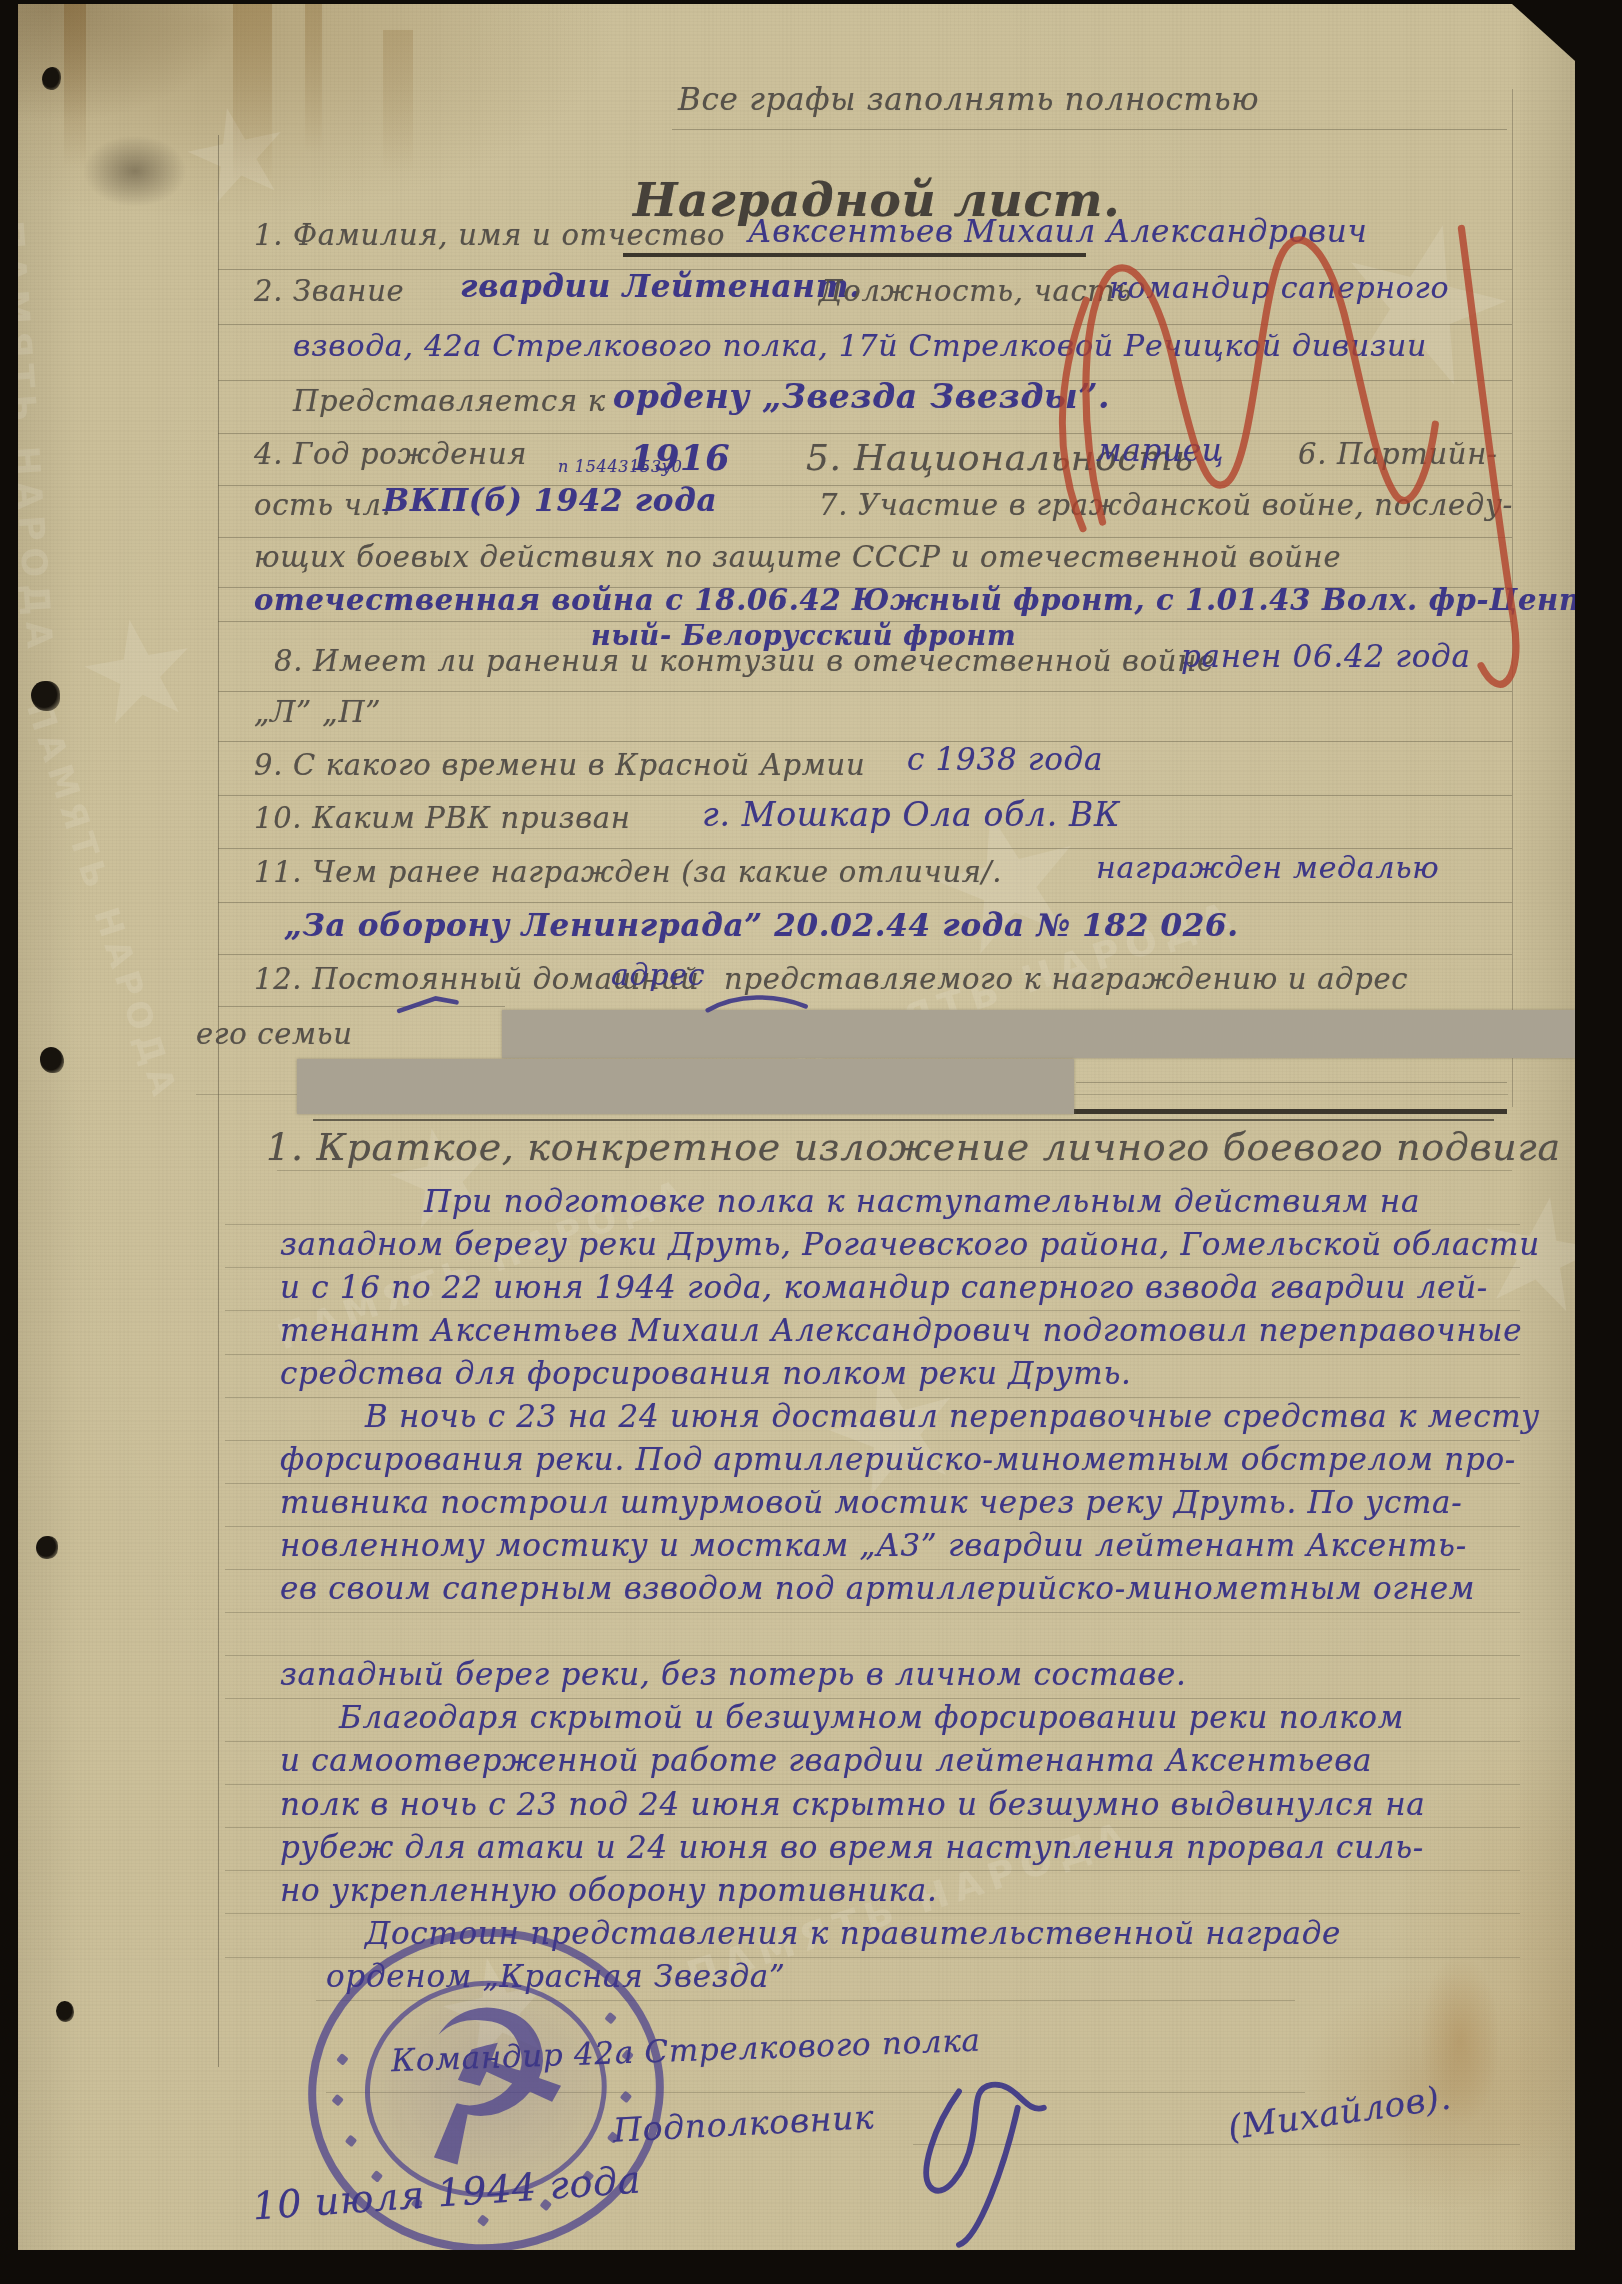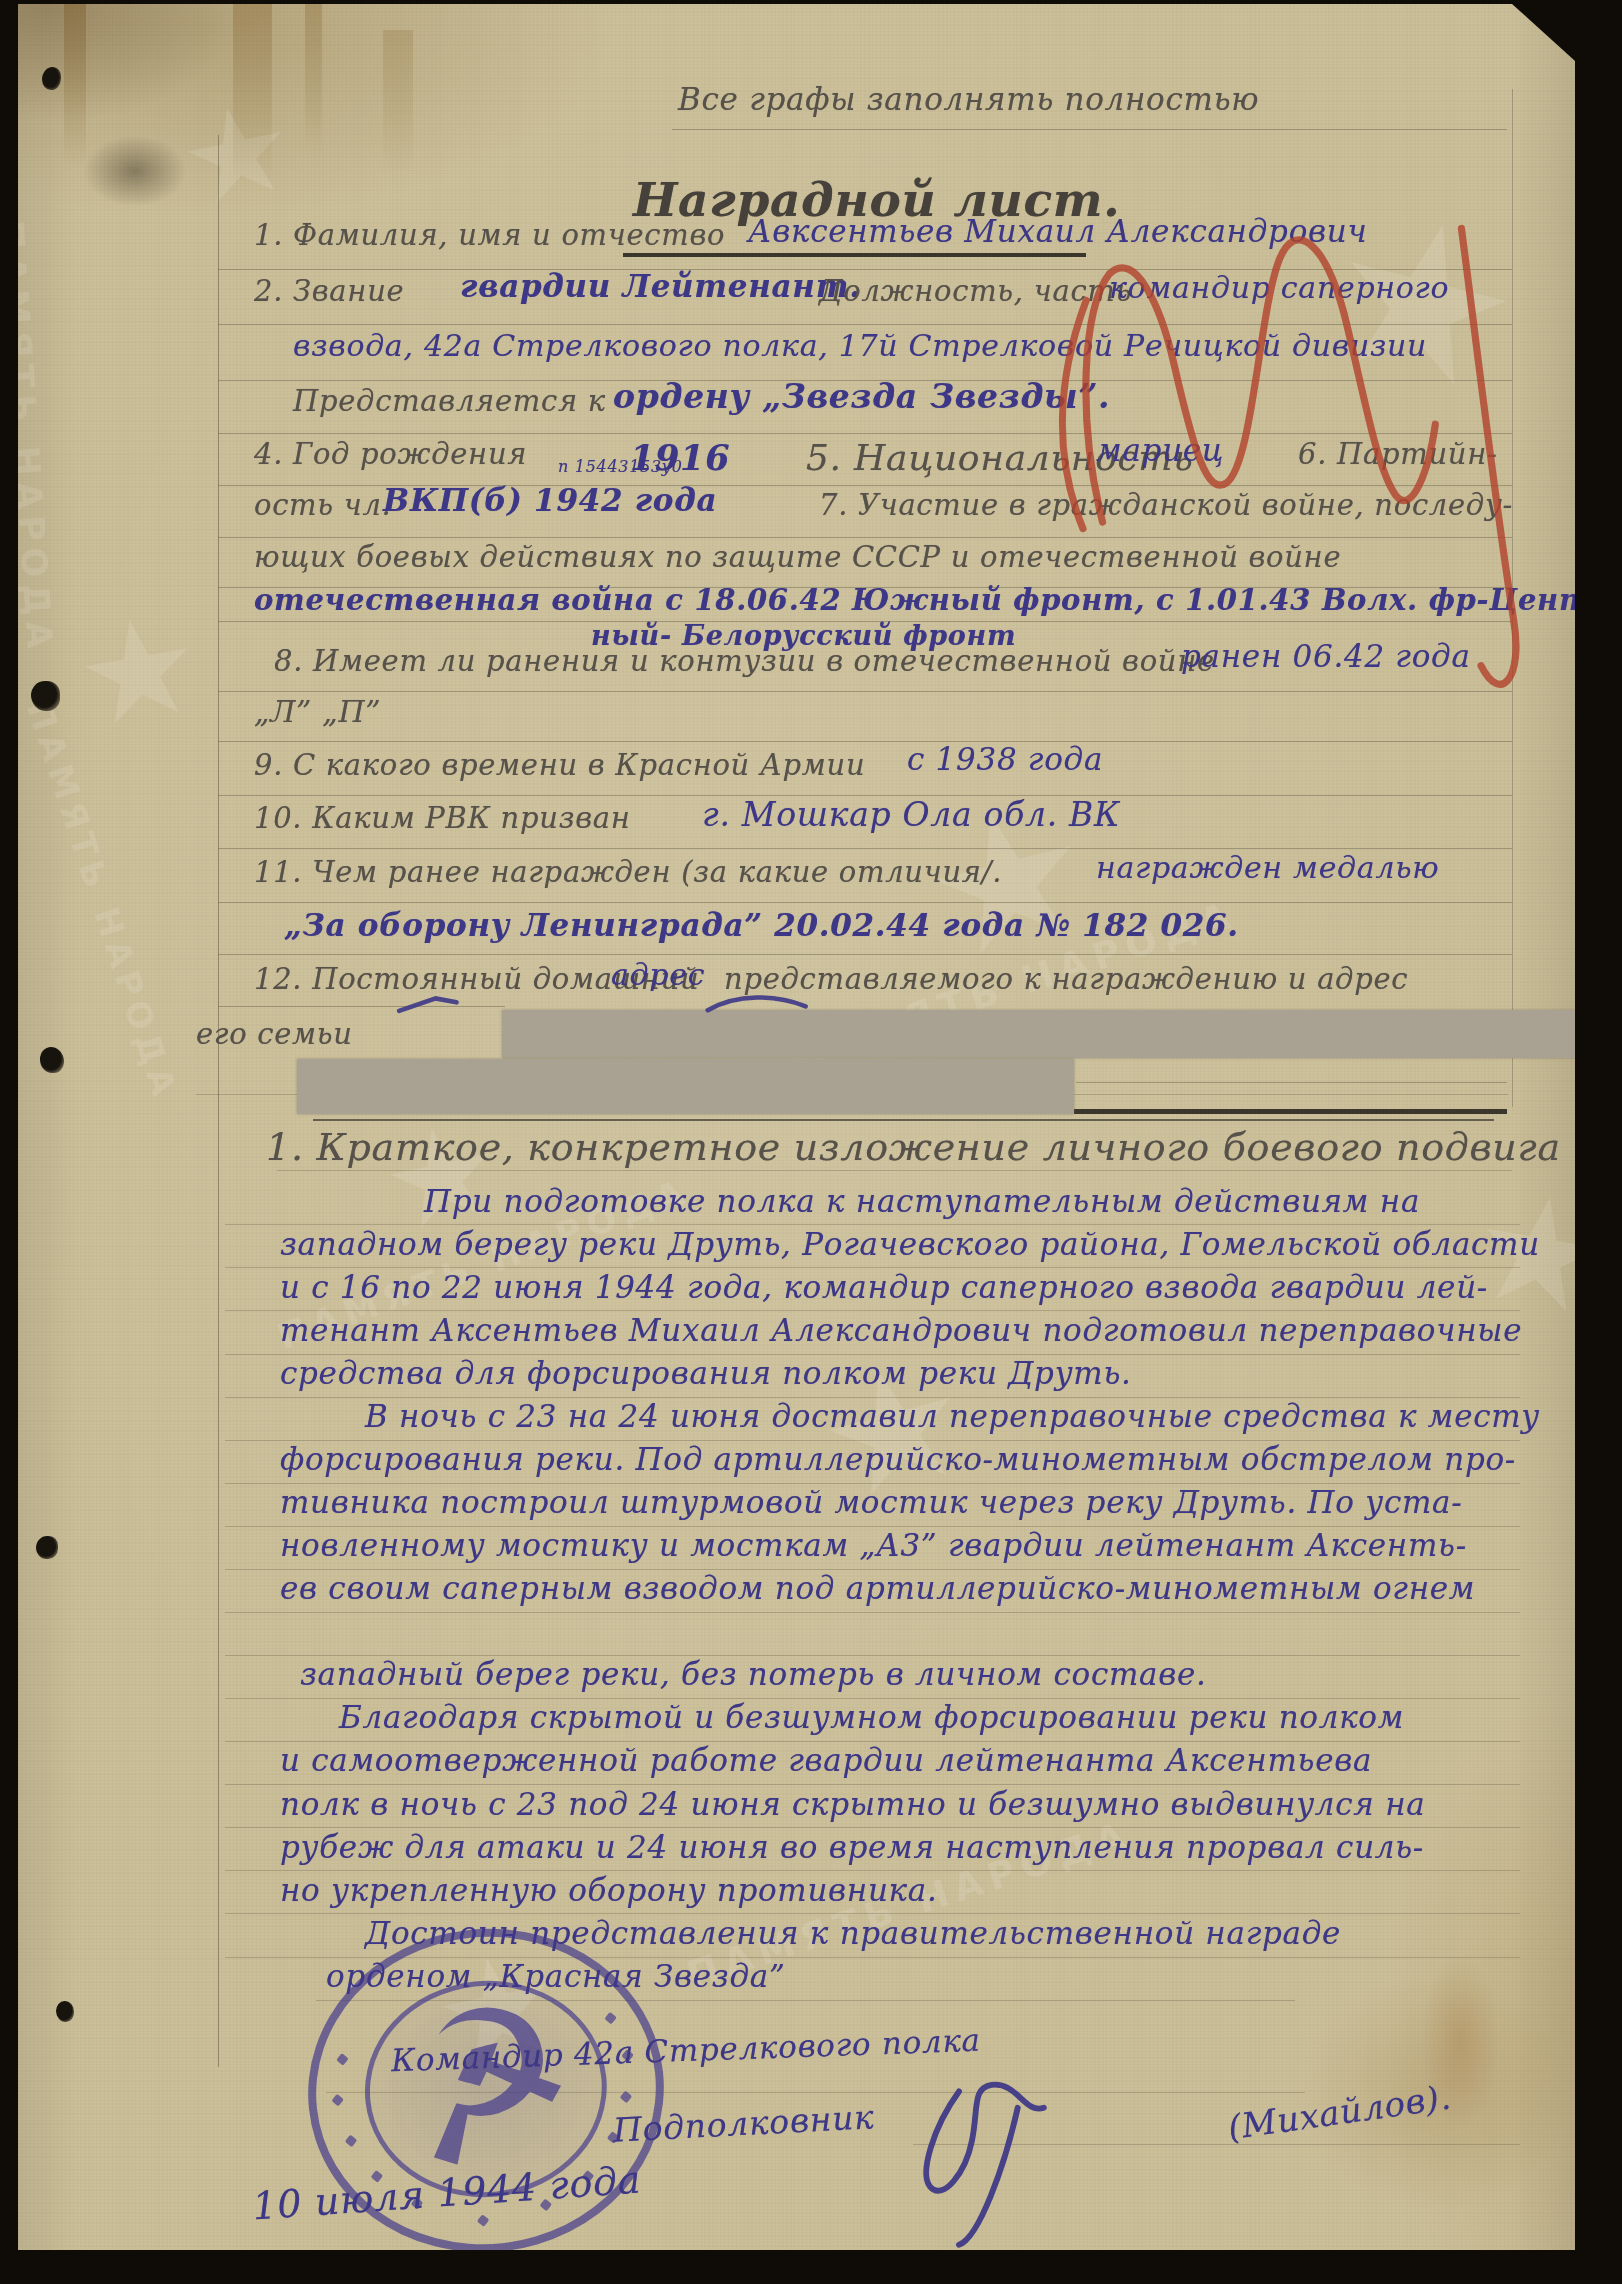--- a/index.html
+++ b/index.html
@@ -178,21 +178,21 @@
     <div class="hw ink" style="left:406px;top:1179px;font-size:31px;">При подготовке полка к наступательным действиям на</div>
     <div class="hw ink" style="left:262px;top:1222px;font-size:31px;">западном берегу реки Друть, Рогачевского района, Гомельской области</div>
     <div class="hw ink" style="left:262px;top:1265px;font-size:31px;">и с 16 по 22 июня 1944 года, командир саперного взвода гвардии лей-</div>
     <div class="hw ink" style="left:262px;top:1308px;font-size:31px;">тенант Аксентьев Михаил Александрович подготовил переправочные</div>
     <div class="hw ink" style="left:262px;top:1351px;font-size:31px;">средства для форсирования полком реки Друть.</div>
     <div class="hw ink" style="left:347px;top:1394px;font-size:31px;">В ночь с 23 на 24 июня доставил переправочные средства к месту</div>
     <div class="hw ink" style="left:262px;top:1437px;font-size:31px;">форсирования реки. Под артиллерийско-минометным обстрелом про-</div>
     <div class="hw ink" style="left:262px;top:1480px;font-size:31px;">тивника построил штурмовой мостик через реку Друть. По уста-</div>
     <div class="hw ink" style="left:262px;top:1523px;font-size:31px;">новленному мостику и мосткам „А3” гвардии лейтенант Аксенть-</div>
     <div class="hw ink" style="left:262px;top:1566px;font-size:31px;">ев своим саперным взводом под артиллерийско-минометным огнем</div>
-    <div class="hw ink" style="left:262px;top:1652px;font-size:31px;margin-left:20px;">западный берег реки, без потерь в личном составе.</div>
+    <div class="hw ink" style="left:262px;top:1652px;font-size:31px;">западный берег реки, без потерь в личном составе.</div>
     <div class="hw ink" style="left:321px;top:1695px;font-size:31px;">Благодаря скрытой и безшумном форсировании реки полком</div>
     <div class="hw ink" style="left:262px;top:1738px;font-size:31px;">и самоотверженной работе гвардии лейтенанта Аксентьева</div>
     <div class="hw ink" style="left:262px;top:1782px;font-size:31px;">полк в ночь с 23 под 24 июня скрытно и безшумно выдвинулся на</div>
     <div class="hw ink" style="left:262px;top:1825px;font-size:31px;">рубеж для атаки и 24 июня во время наступления прорвал силь-</div>
     <div class="hw ink" style="left:262px;top:1868px;font-size:31px;">но укрепленную оборону противника.</div>
     <div class="hw ink" style="left:347px;top:1911px;font-size:31px;">Достоин представления к правительственной награде</div>
     <div class="hw ink" style="left:308px;top:1954px;font-size:31px;">орденом „Красная Звезда”</div>
 
     <div class="stamp">
       <div class="ring-outer"></div>

